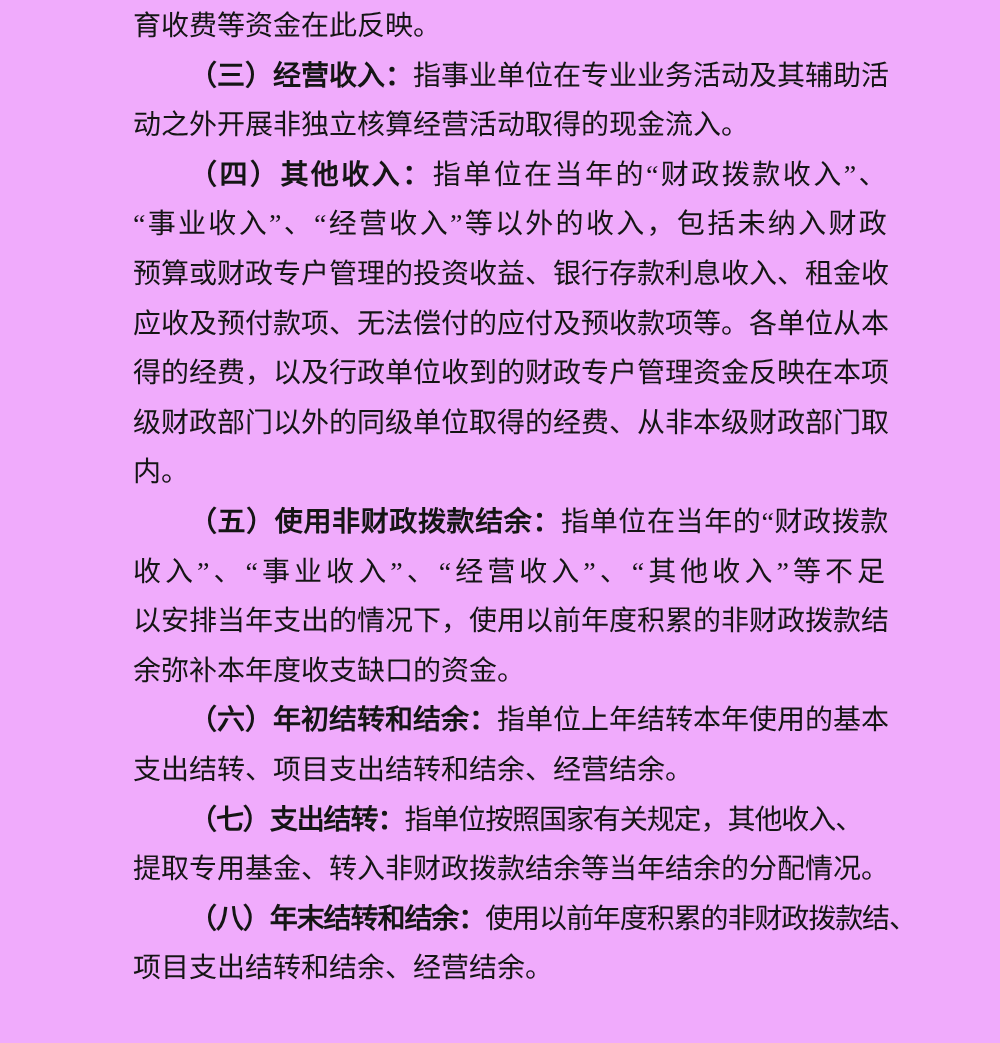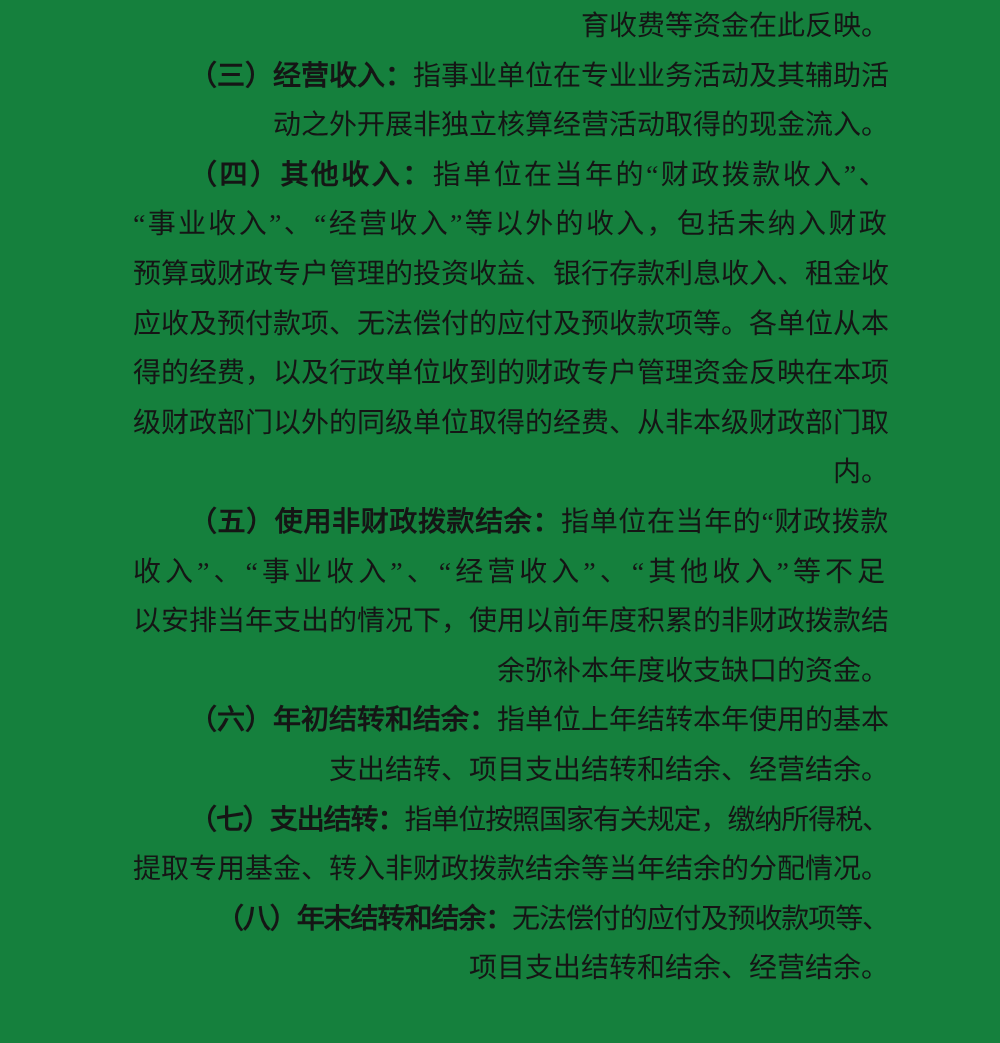--- a/index.html
+++ b/index.html
@@ -10,22 +10,21 @@
     width: 1000px;
     height: 1043px;
     background: #ffffff;
     overflow: hidden;
     font-family: "Liberation Serif", "DejaVu Serif", serif;
   }
   .page {
     position: relative;
     width: 1000px;
     height: 1043px;
-    background: #15803d;
-    text-align: right;
+    background: #f0abfc;
   }
   .doc-body {
     position: absolute;
     left: 133px;
     top: 1px;
     width: 756px;
     color: #151515;
     font-size: 28px;
     line-height: 49.6px;
   }
@@ -58,18 +57,18 @@
       <div class="line justify" style="letter-spacing: -0.000578704px;"><span class="seg-regular">应收及预付款项、无法偿付的应付及预收款项等。各单位从本</span></div>
       <div class="line justify" style="letter-spacing: -0.000578704px;"><span class="seg-regular">得的经费，以及行政单位收到的财政专户管理资金反映在本项</span></div>
       <div class="line justify" style="letter-spacing: -0.000578704px;"><span class="seg-regular">级财政部门以外的同级单位取得的经费、从非本级财政部门取</span></div>
       <div class="line"><span class="seg-regular">内。</span></div>
       <div class="line indent justify" style="letter-spacing: 0.621875px;"><span class="seg-bold">（五）使用非财政拨款结余：</span><span class="seg-regular">指单位在当年的“财政拨款</span></div>
       <div class="line justify" style="letter-spacing: 4.03704px;"><span class="seg-regular">收入”、“事业收入”、“经营收入”、“其他收入”等不足</span></div>
       <div class="line justify" style="letter-spacing: -0.000578704px;"><span class="seg-regular">以安排当年支出的情况下，使用以前年度积累的非财政拨款结</span></div>
       <div class="line"><span class="seg-regular">余弥补本年度收支缺口的资金。</span></div>
       <div class="line indent justify" style="letter-spacing: -0.00125px;"><span class="seg-bold">（六）年初结转和结余：</span><span class="seg-regular">指单位上年结转本年使用的基本</span></div>
       <div class="line"><span class="seg-regular">支出结转、项目支出结转和结余、经营结余。</span></div>
-      <div class="line indent justify" style="letter-spacing: -1.07812px;"><span class="seg-bold">（七）支出结转：</span><span class="seg-regular">指单位按照国家有关规定，缴纳所得税、</span></div>
+      <div class="line indent justify" style="letter-spacing: -1.07812px;"><span class="seg-bold">（七）支出结转：</span><span class="seg-regular">指单位按照国家有关规定，其他收入、</span></div>
       <div class="line"><span class="seg-regular">提取专用基金、转入非财政拨款结余等当年结余的分配情况。</span></div>
-      <div class="line indent justify" style="letter-spacing: -1.07812px;"><span class="seg-bold">（八）年末结转和结余：</span><span class="seg-regular">无法偿付的应付及预收款项等、</span></div>
+      <div class="line indent justify" style="letter-spacing: -1.07812px;"><span class="seg-bold">（八）年末结转和结余：</span><span class="seg-regular">使用以前年度积累的非财政拨款结、</span></div>
       <div class="line"><span class="seg-regular">项目支出结转和结余、经营结余。</span></div>
     </div>
 </div>
 
 </body></html>

